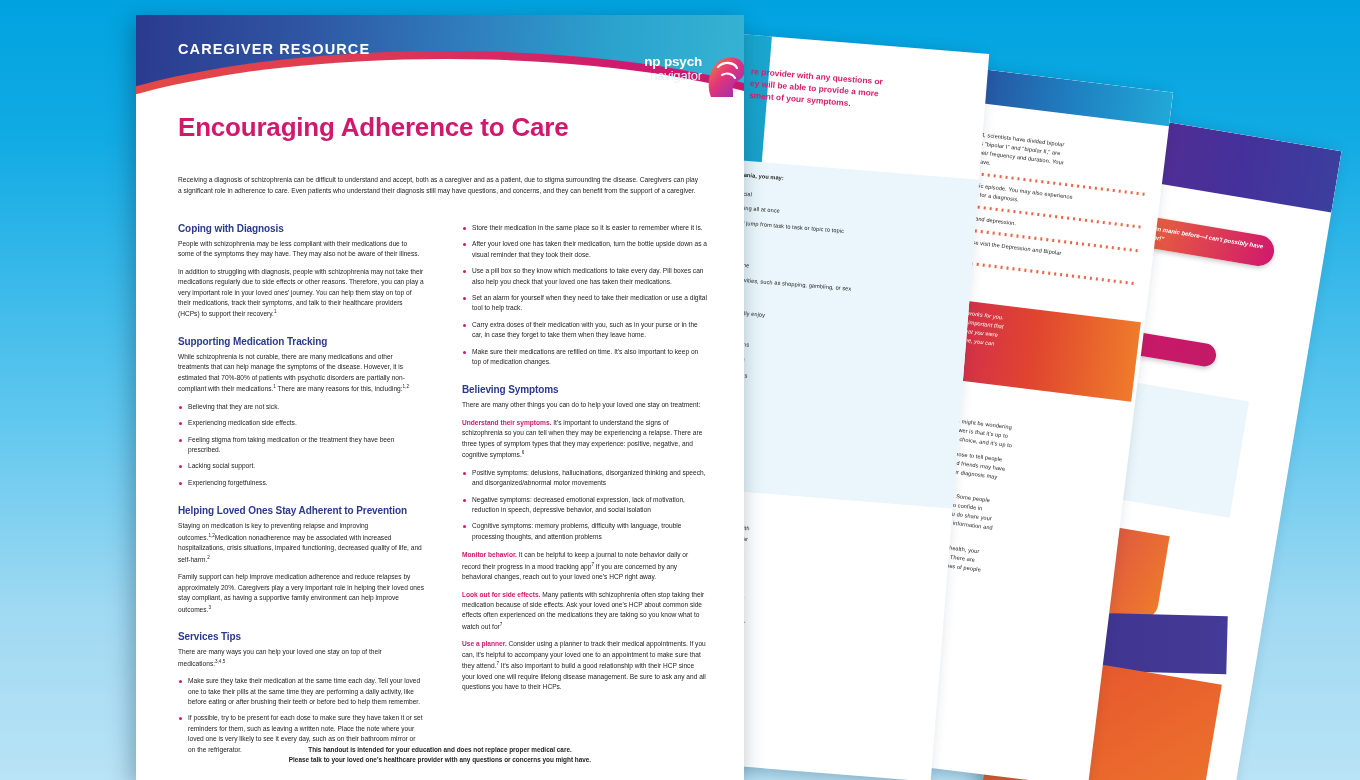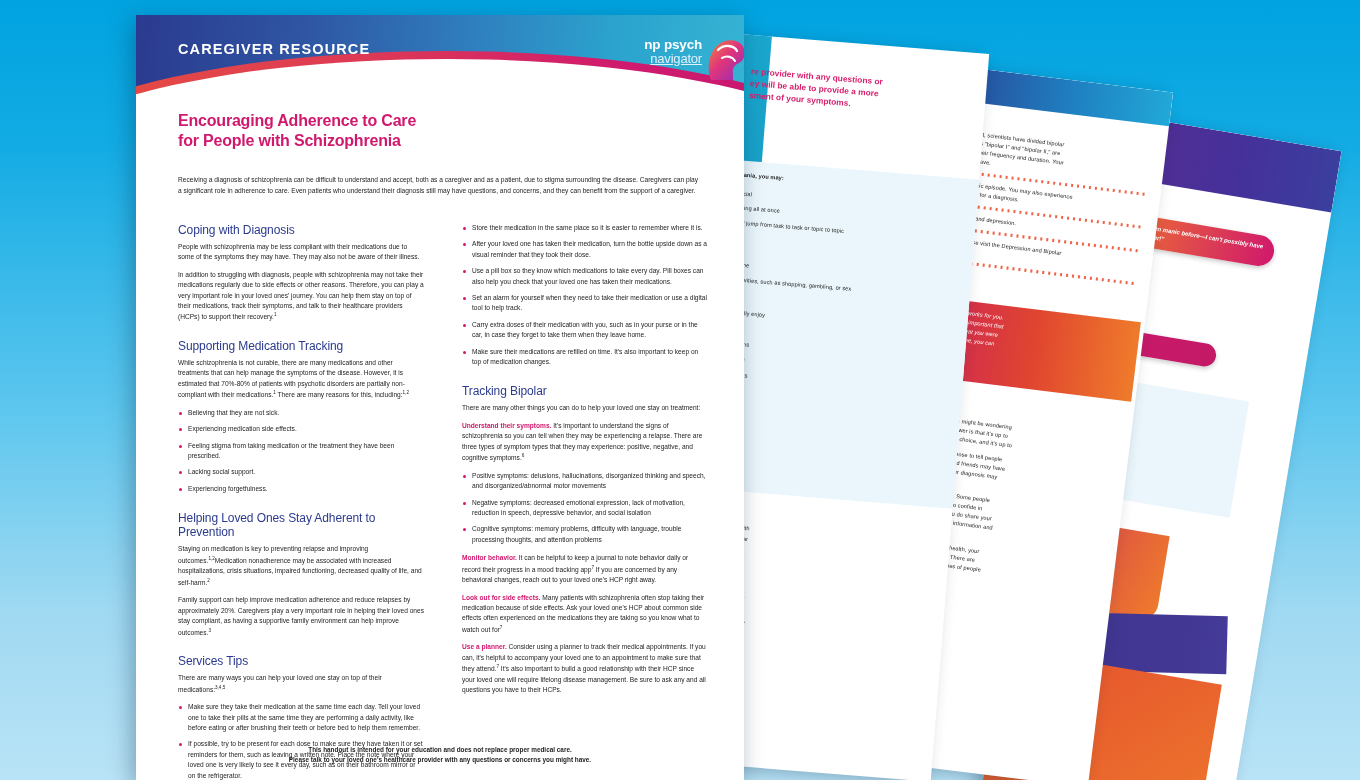--- a/index.html
+++ b/index.html
@@ -71,37 +71,37 @@
           background:linear-gradient(180deg,#a41a78,#c3156b);}
   #sheet2 .lightpanel{position:absolute;left:-10px;top:126px;width:270px;height:330px;background:#eaf6fb;}
 
   
   #front{left:136px;top:15px;width:608px;height:765px;background:#fff;
          box-shadow:-4px 6px 22px rgba(0,40,70,.35);}
   #front .header{position:absolute;left:0;top:0;width:100%;height:92px;
          background:linear-gradient(95deg,#2b3a8f 0%,#2f56a3 28%,#2f7fbe 55%,#2ba3ce 78%,#35b3d3 100%);}
   #front .eyebrow{position:absolute;left:42px;top:26px;color:#fff;font-size:14.5px;
          font-weight:bold;letter-spacing:1.1px;}
-  .logo{position:absolute;right:42px;top:23px;text-align:right;color:#fff;line-height:1.02;}
+  .logo{position:absolute;right:42px;top:40px;text-align:right;color:#fff;line-height:1.02;}
   .logo .l1{font-size:13.5px;font-weight:bold;letter-spacing:-.2px;}
-  .logo .l2{font-size:13px;font-weight:normal;color:#dff2fb;letter-spacing:-.2px;text-decoration:underline;}
+  .logo .l2{font-size:13px;font-weight:normal;color:#dff2fb;letter-spacing:-.2px;}
   .logomark{position:absolute;right:-46px;top:-2px;width:44px;height:46px;}
   .swoosh{position:absolute;left:-120px;top:36px;width:860px;height:230px;border-radius:50%;
          background:linear-gradient(92deg,#e8513c 0%,#dd3a55 40%,#cf1a6e 70%,#c2186f 100%);}
   .swoosh-w{position:absolute;left:-120px;top:44px;width:860px;height:230px;border-radius:50%;
          background:#fff;}
 
   .title{position:absolute;left:42px;top:96px;color:#d0186d;font-weight:bold;
-         font-size:16px;line-height:1.24;letter-spacing:-.2px;}
+         font-size:26px;line-height:1.24;letter-spacing:-.2px;}
   .intro{position:absolute;left:42px;top:160px;width:524px;font-size:6.6px;line-height:1.62;color:#1d1d1d;}
 
   .cols{position:absolute;left:42px;top:208px;width:530px;height:520px;}
   .col{position:absolute;top:0;width:246px;}
   .colL{left:0;} .colR{left:284px;}
-  .h2{color:#2b3a8f;font-weight:normal;font-size:12px;margin:0 0 5px 0;letter-spacing:-.1px;}
+  .h2{color:#2b3a8f;font-weight:bold;font-size:10px;margin:0 0 5px 0;letter-spacing:-.1px;}
   .p{font-size:6.6px;line-height:1.58;color:#1d1d1d;margin:0 0 7px 0;}
   ul.b{list-style:none;margin:0 0 8px 0;padding:0;}
   ul.b li{position:relative;padding-left:10px;font-size:6.6px;line-height:1.58;color:#1d1d1d;margin-bottom:6px;}
   ul.b li:before{content:"";position:absolute;left:1px;top:4px;width:3px;height:3px;
          border-radius:50%;background:#d0186d;}
   .lead{color:#d0186d;font-weight:bold;}
   .sup{font-size:4.6px;vertical-align:super;}
   .gap{height:9px;}
   .footer{position:absolute;left:0;right:0;bottom:14px;text-align:center;
          font-size:6.4px;font-weight:bold;line-height:1.65;color:#1d1d1d;}
@@ -281,21 +281,20 @@
           </linearGradient>
         </defs>
         <path d="M7 44 C3 34 4 20 12 11 C19 3 32 2 38 9 C43 15 41 24 35 27 C30 29 28 33 29 38 L29 44 Z" fill="url(#lg)"></path>
         <path d="M14 14 C20 8 30 9 33 15" stroke="#fff" stroke-width="2.3" fill="none" stroke-linecap="round"></path>
         <path d="M18 22 C23 19 29 21 31 25" stroke="#fff" stroke-width="2.1" fill="none" stroke-linecap="round"></path>
       </svg>
     </div>
 
     <div class="title">
       <div>Encouraging Adherence to Care</div>
-      <div>for People with Schizophrenia</div>
     </div>
 
     <div class="intro">Receiving a diagnosis of schizophrenia can be difficult to understand and accept, both as a caregiver and as a patient, due to stigma surrounding the disease. Caregivers can play a significant role in adherence to care. Even patients who understand their diagnosis still may have questions, and concerns, and they can benefit from the support of a caregiver.</div>
 
     <div class="cols">
 
       <div class="col colL">
 
         <div class="h2">Coping with Diagnosis</div>
         <p class="p">People with schizophrenia may be less compliant with their medications due to some of the symptoms they may have. They may also not be aware of their illness.</p>
@@ -330,21 +329,21 @@
         <ul class="b">
           <li>Store their medication in the same place so it is easier to remember where it is.</li>
           <li>After your loved one has taken their medication, turn the bottle upside down as a visual reminder that they took their dose.</li>
           <li>Use a pill box so they know which medications to take every day. Pill boxes can also help you check that your loved one has taken their medications.</li>
           <li>Set an alarm for yourself when they need to take their medication or use a digital tool to help track.</li>
           <li>Carry extra doses of their medication with you, such as in your purse or in the car, in case they forget to take them when they leave home.</li>
           <li>Make sure their medications are refilled on time. It's also important to keep on top of medication changes.</li>
         </ul>
 
         <div class="gap"></div>
-        <div class="h2">Tracking Bipolar</div>
+        <div class="h2">Believing Symptoms</div>
         <p class="p">There are many other things you can do to help your loved one stay on treatment:</p>
 
         <p class="p"><span class="lead">Understand their symptoms.</span><span> It's important to understand the signs of schizophrenia so you can tell when they may be experiencing a relapse. There are three types of symptom types that they may experience: positive, negative, and cognitive symptoms.</span><span class="sup">6</span></p>
 
         <ul class="b">
           <li>Positive symptoms: delusions, hallucinations, disorganized thinking and speech, and disorganized/abnormal motor movements</li>
           <li>Negative symptoms: decreased emotional expression, lack of motivation, reduction in speech, depressive behavior, and social isolation</li>
           <li>Cognitive symptoms: memory problems, difficulty with language, trouble processing thoughts, and attention problems</li>
         </ul>
 

